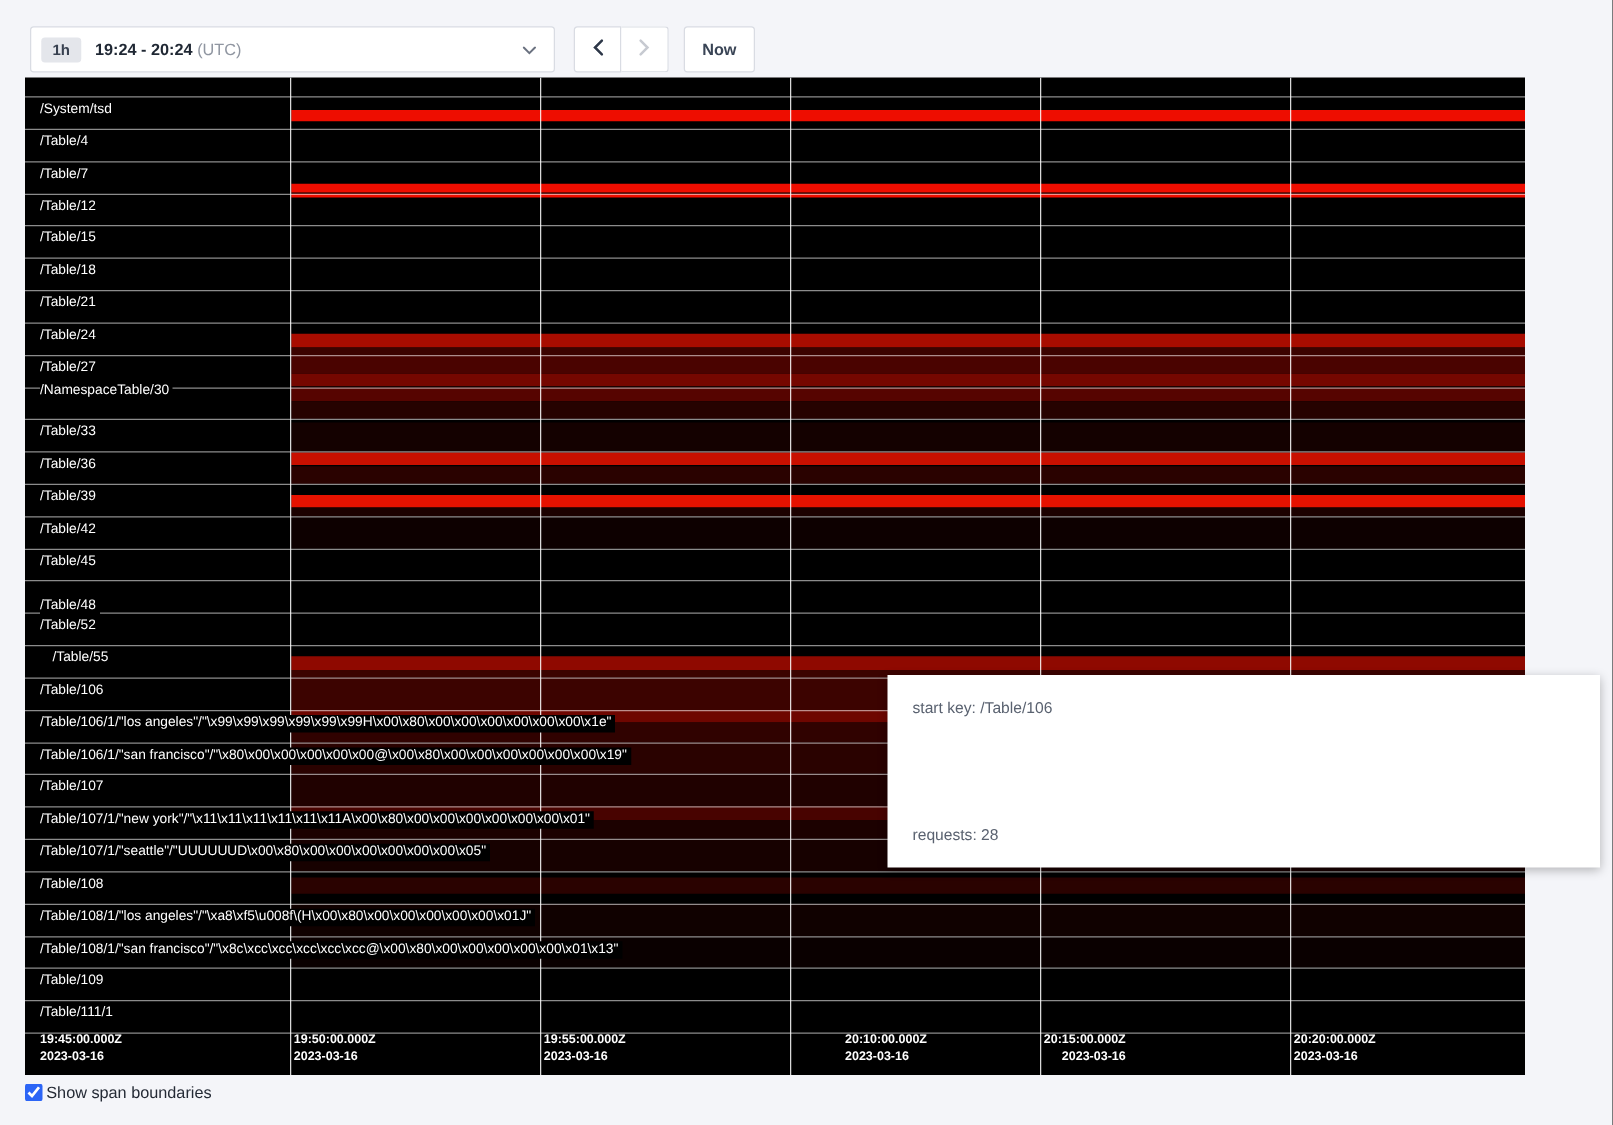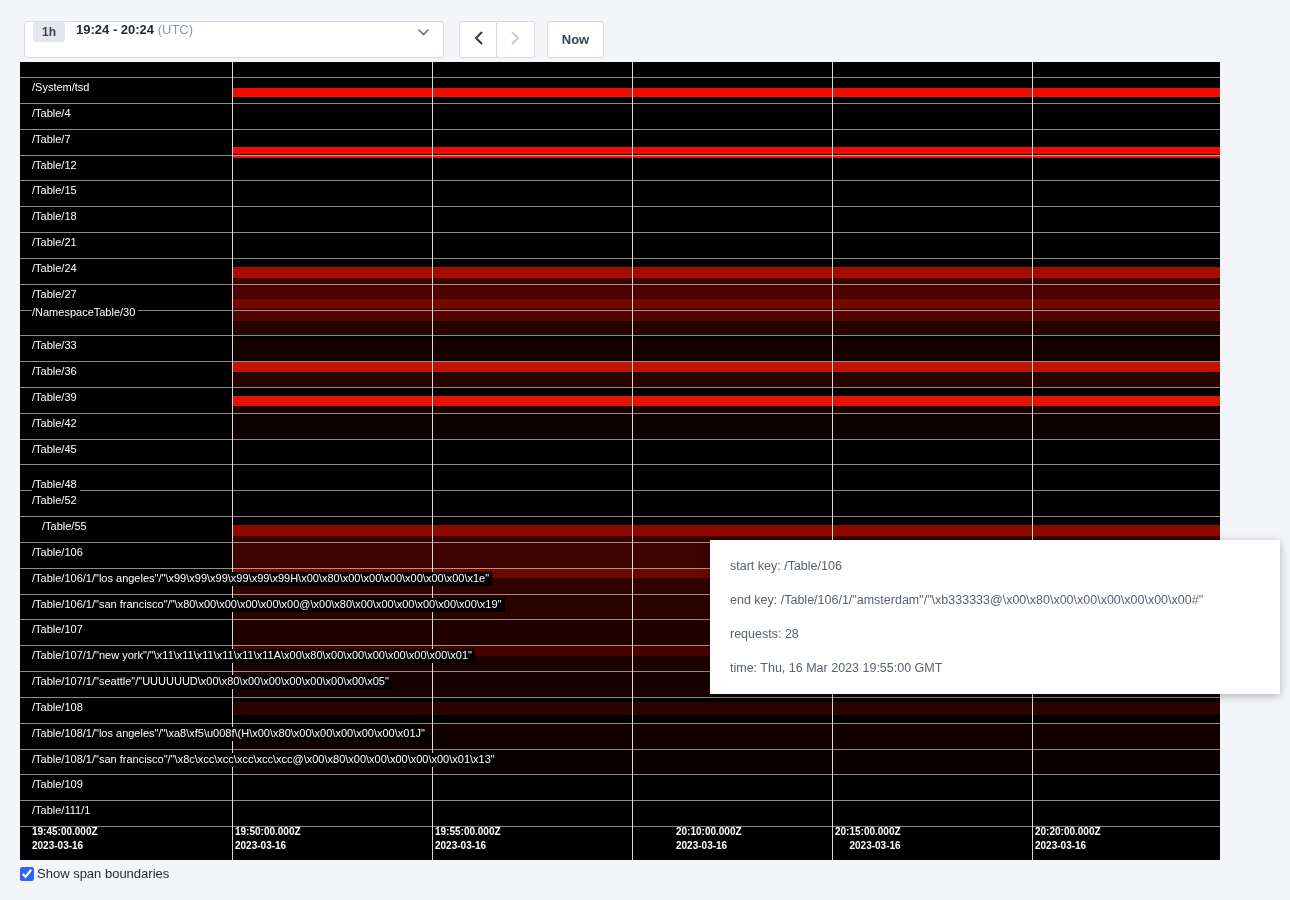--- a/index.html
+++ b/index.html
@@ -8,21 +8,21 @@
     width:1290px; height:900px; position:relative; overflow:hidden;
     background:#f4f5f9;
     font-family:"Liberation Sans", sans-serif;
     color:#242a35;
   }
 
   
   .toolbar { position:absolute; left:24px; top:21px; height:37px; display:flex; align-items:stretch; }
   .range-select {
     width:420px; background:#fff; border:1px solid #d9dce3; border-radius:3px;
-    display:flex; align-items:flex-start; padding:0 14px 0 8px; cursor:pointer;
+    display:flex; align-items:center; padding:0 14px 0 8px; cursor:pointer;
   }
   .range-badge {
     background:#e4e6eb; color:#384150; font-weight:700; font-size:12px;
     border-radius:3px; padding:3px 9px; line-height:14px;
   }
   .range-label { margin-left:11px; font-size:13px; color:#1f2733; flex:1; white-space:nowrap; }
   .range-label strong { font-weight:700; }
   .muted { color:#9096a1; font-weight:400; }
   .nav-group { margin-left:15px; display:flex; }
   .nav-btn {
@@ -212,21 +212,19 @@
       <div>2023-03-16</div>
     </div>
     <div class="x-tick" style="left: 1015px;">
       <div>20:20:00.000Z</div>
       <div>2023-03-16</div>
     </div>
   </div>
 
 <div class="tooltip">
   <div>start key: /Table/106</div>
-  <div>end key: /Table/106/1/"amsterdam"/"\xb333333@\x00\x80\x00\x00\x00\x00\x00\x00#"</div>
   <div>requests: 28</div>
-  <div>time: Thu, 16 Mar 2023 19:55:00 GMT</div>
 </div>
 
 <label class="footer-check">
   <input type="checkbox" checked="" style="">
   <span>Show span boundaries</span>
 </label>
 
 </body></html>

